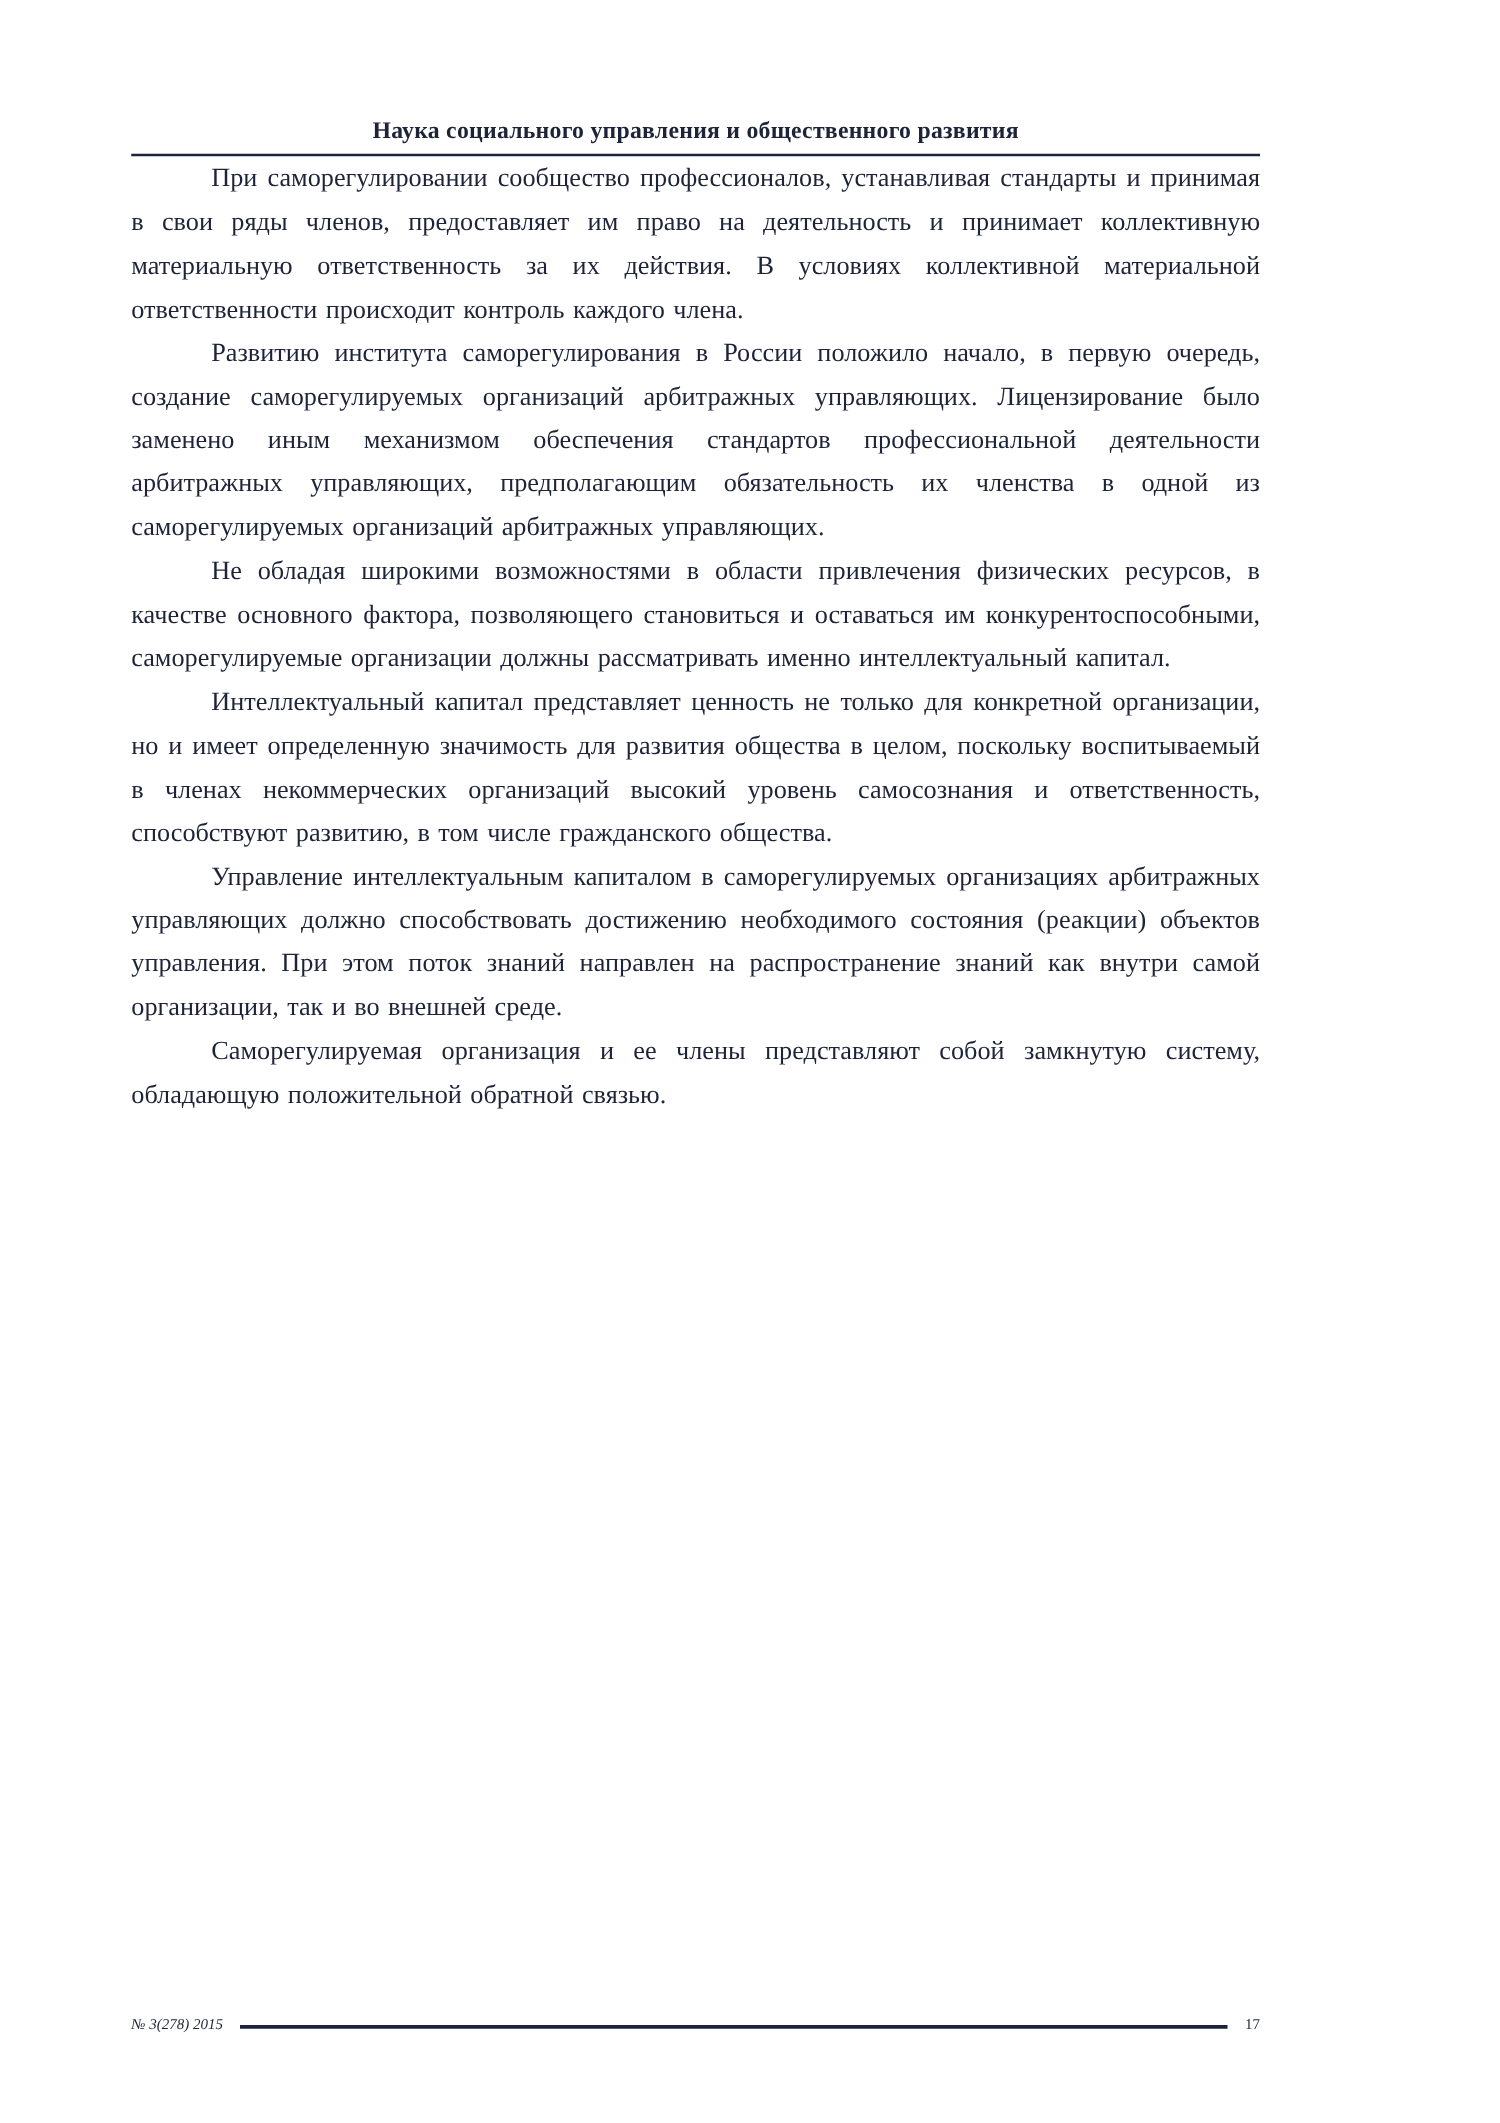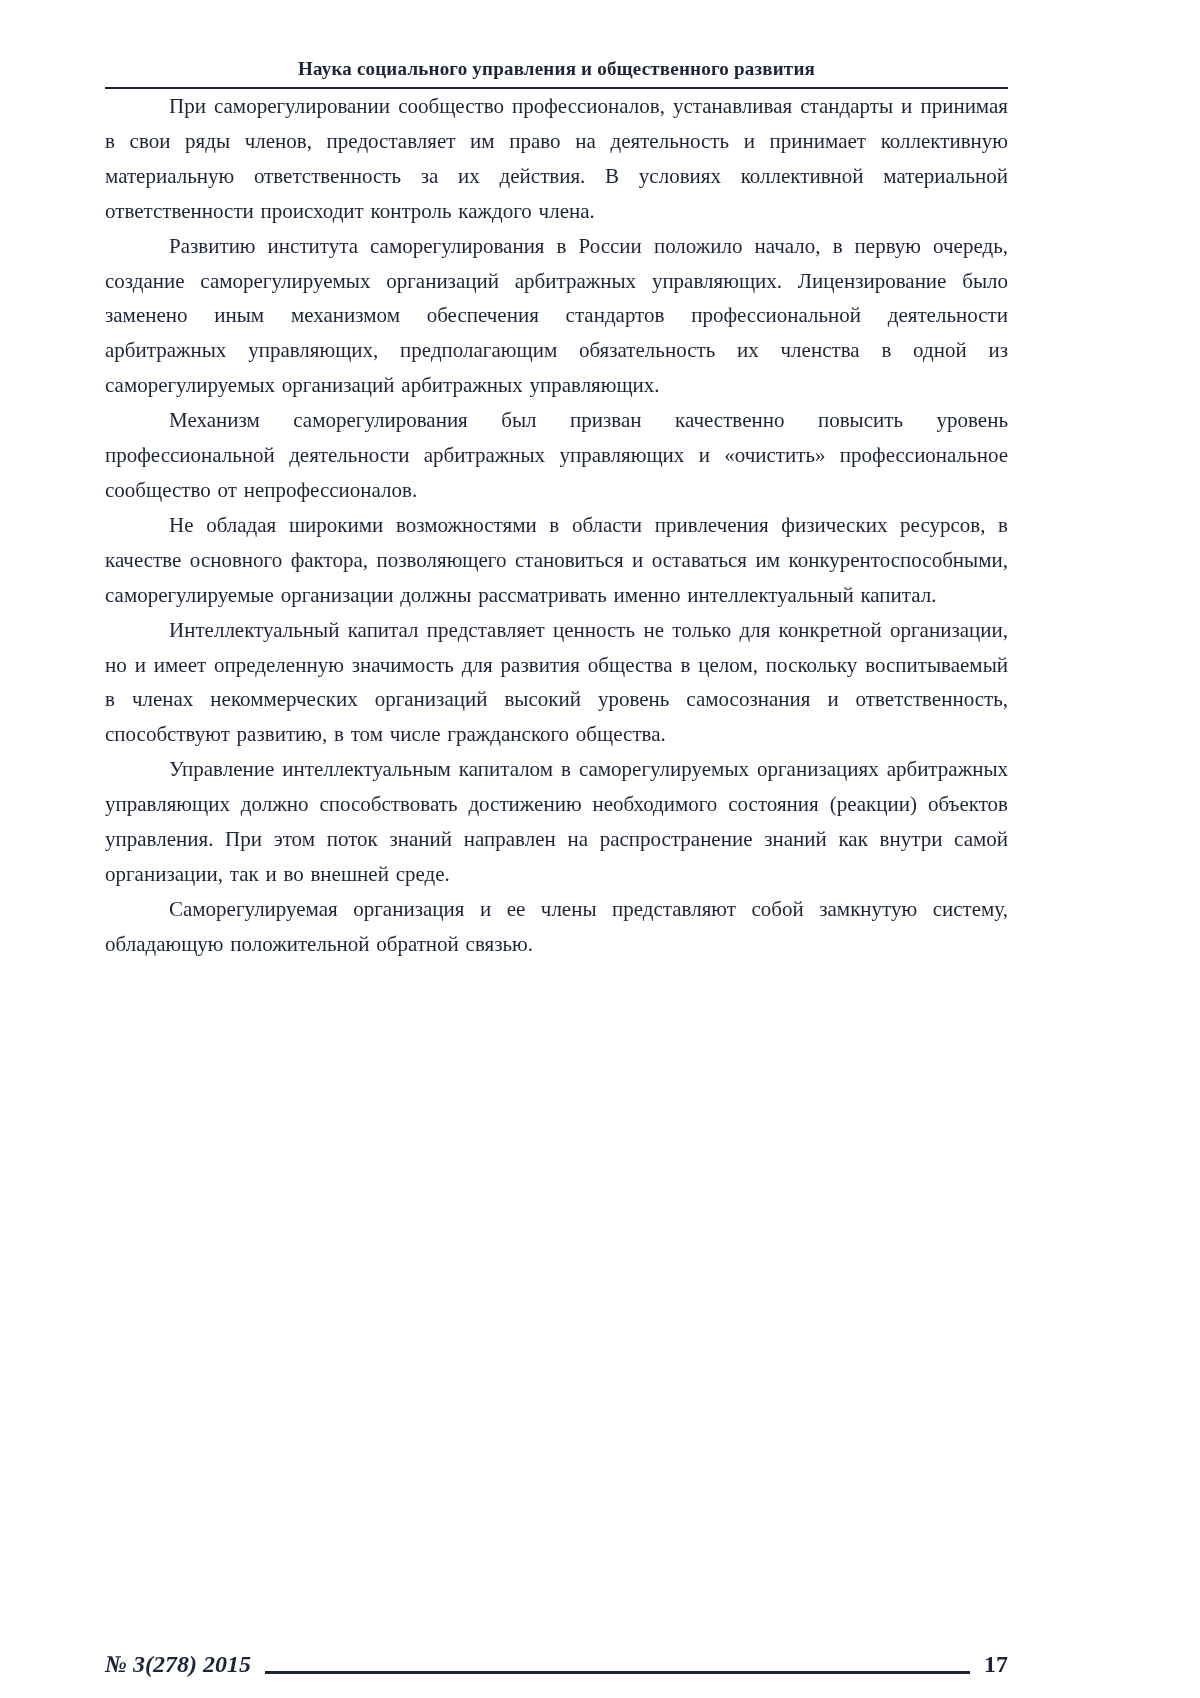--- a/index.html
+++ b/index.html
@@ -23,42 +23,42 @@
     top: 58px;
     width: 903px;
   }
   .running-head {
     text-align: center;
     font-weight: bold;
     font-size: 19px;
     letter-spacing: 0.2px;
     padding-bottom: 7px;
     border-bottom: 2px solid #1e2438;
+    margin-top: 36px;
   }
   .body-text {
     font-size: 21px;
     line-height: 34.9px;
     text-align: justify;
     text-justify: inter-word;
   }
   .body-text p {
     margin: 0;
     text-indent: 64px;
     word-spacing: 1.5px;
   }
   .footer {
     position: absolute;
     left: 105px;
     width: 903px;
     top: 1612px;
     display: flex;
     align-items: flex-end;
-    font-size: 24px;
-    font-weight: bold;
-    margin-top: 39px;
+    font-size: 12px;
+    font-weight: normal;
   }
   .footer .issue {
     font-style: italic;
     white-space: nowrap;
   }
   .footer .rule {
     flex: 1 1 auto;
     height: 3px;
     background: #1e2438;
     margin: 0 14px 4px 14px;
@@ -73,21 +73,20 @@
 
 <div class="page">
 
   <div class="content">
 
     <div class="running-head">Наука социального управления и общественного развития</div>
 
     <div class="body-text">
       <p>При саморегулировании сообщество профессионалов, устанавливая стандарты и принимая в свои ряды членов, предоставляет им право на деятельность и принимает коллективную материальную ответственность за их действия. В условиях коллективной материальной ответственности происходит контроль каждого члена.</p>
       <p>Развитию института саморегулирования в России положило начало, в первую очередь, создание саморегулируемых организаций арбитражных управляющих. Лицензирование было заменено иным механизмом обеспечения стандартов профессиональной деятельности арбитражных управляющих, предполагающим обязательность их членства в одной из саморегулируемых организаций арбитражных управляющих.</p>
-      <p>Механизм саморегулирования был призван качественно повысить уровень профессиональной деятельности арбитражных управляющих и «очистить» профессиональное сообщество от непрофессионалов.</p>
       <p>Не обладая широкими возможностями в области привлечения физических ресурсов, в качестве основного фактора, позволяющего становиться и оставаться им конкурентоспособными, саморегулируемые организации должны рассматривать именно интеллектуальный капитал.</p>
       <p>Интеллектуальный капитал представляет ценность не только для конкретной организации, но и имеет определенную значимость для развития общества в целом, поскольку воспитываемый в членах некоммерческих организаций высокий уровень самосознания и ответственность, способствуют развитию, в том числе гражданского общества.</p>
       <p>Управление интеллектуальным капиталом в саморегулируемых организациях арбитражных управляющих должно способствовать достижению необходимого состояния (реакции) объектов управления. При этом поток знаний направлен на распространение знаний как внутри самой организации, так и во внешней среде.</p>
       <p>Саморегулируемая организация и ее члены представляют собой замкнутую систему, обладающую положительной обратной связью.</p>
     </div>
 
   </div>
 
   <div class="footer">
     <span class="issue">№ 3(278) 2015</span>

